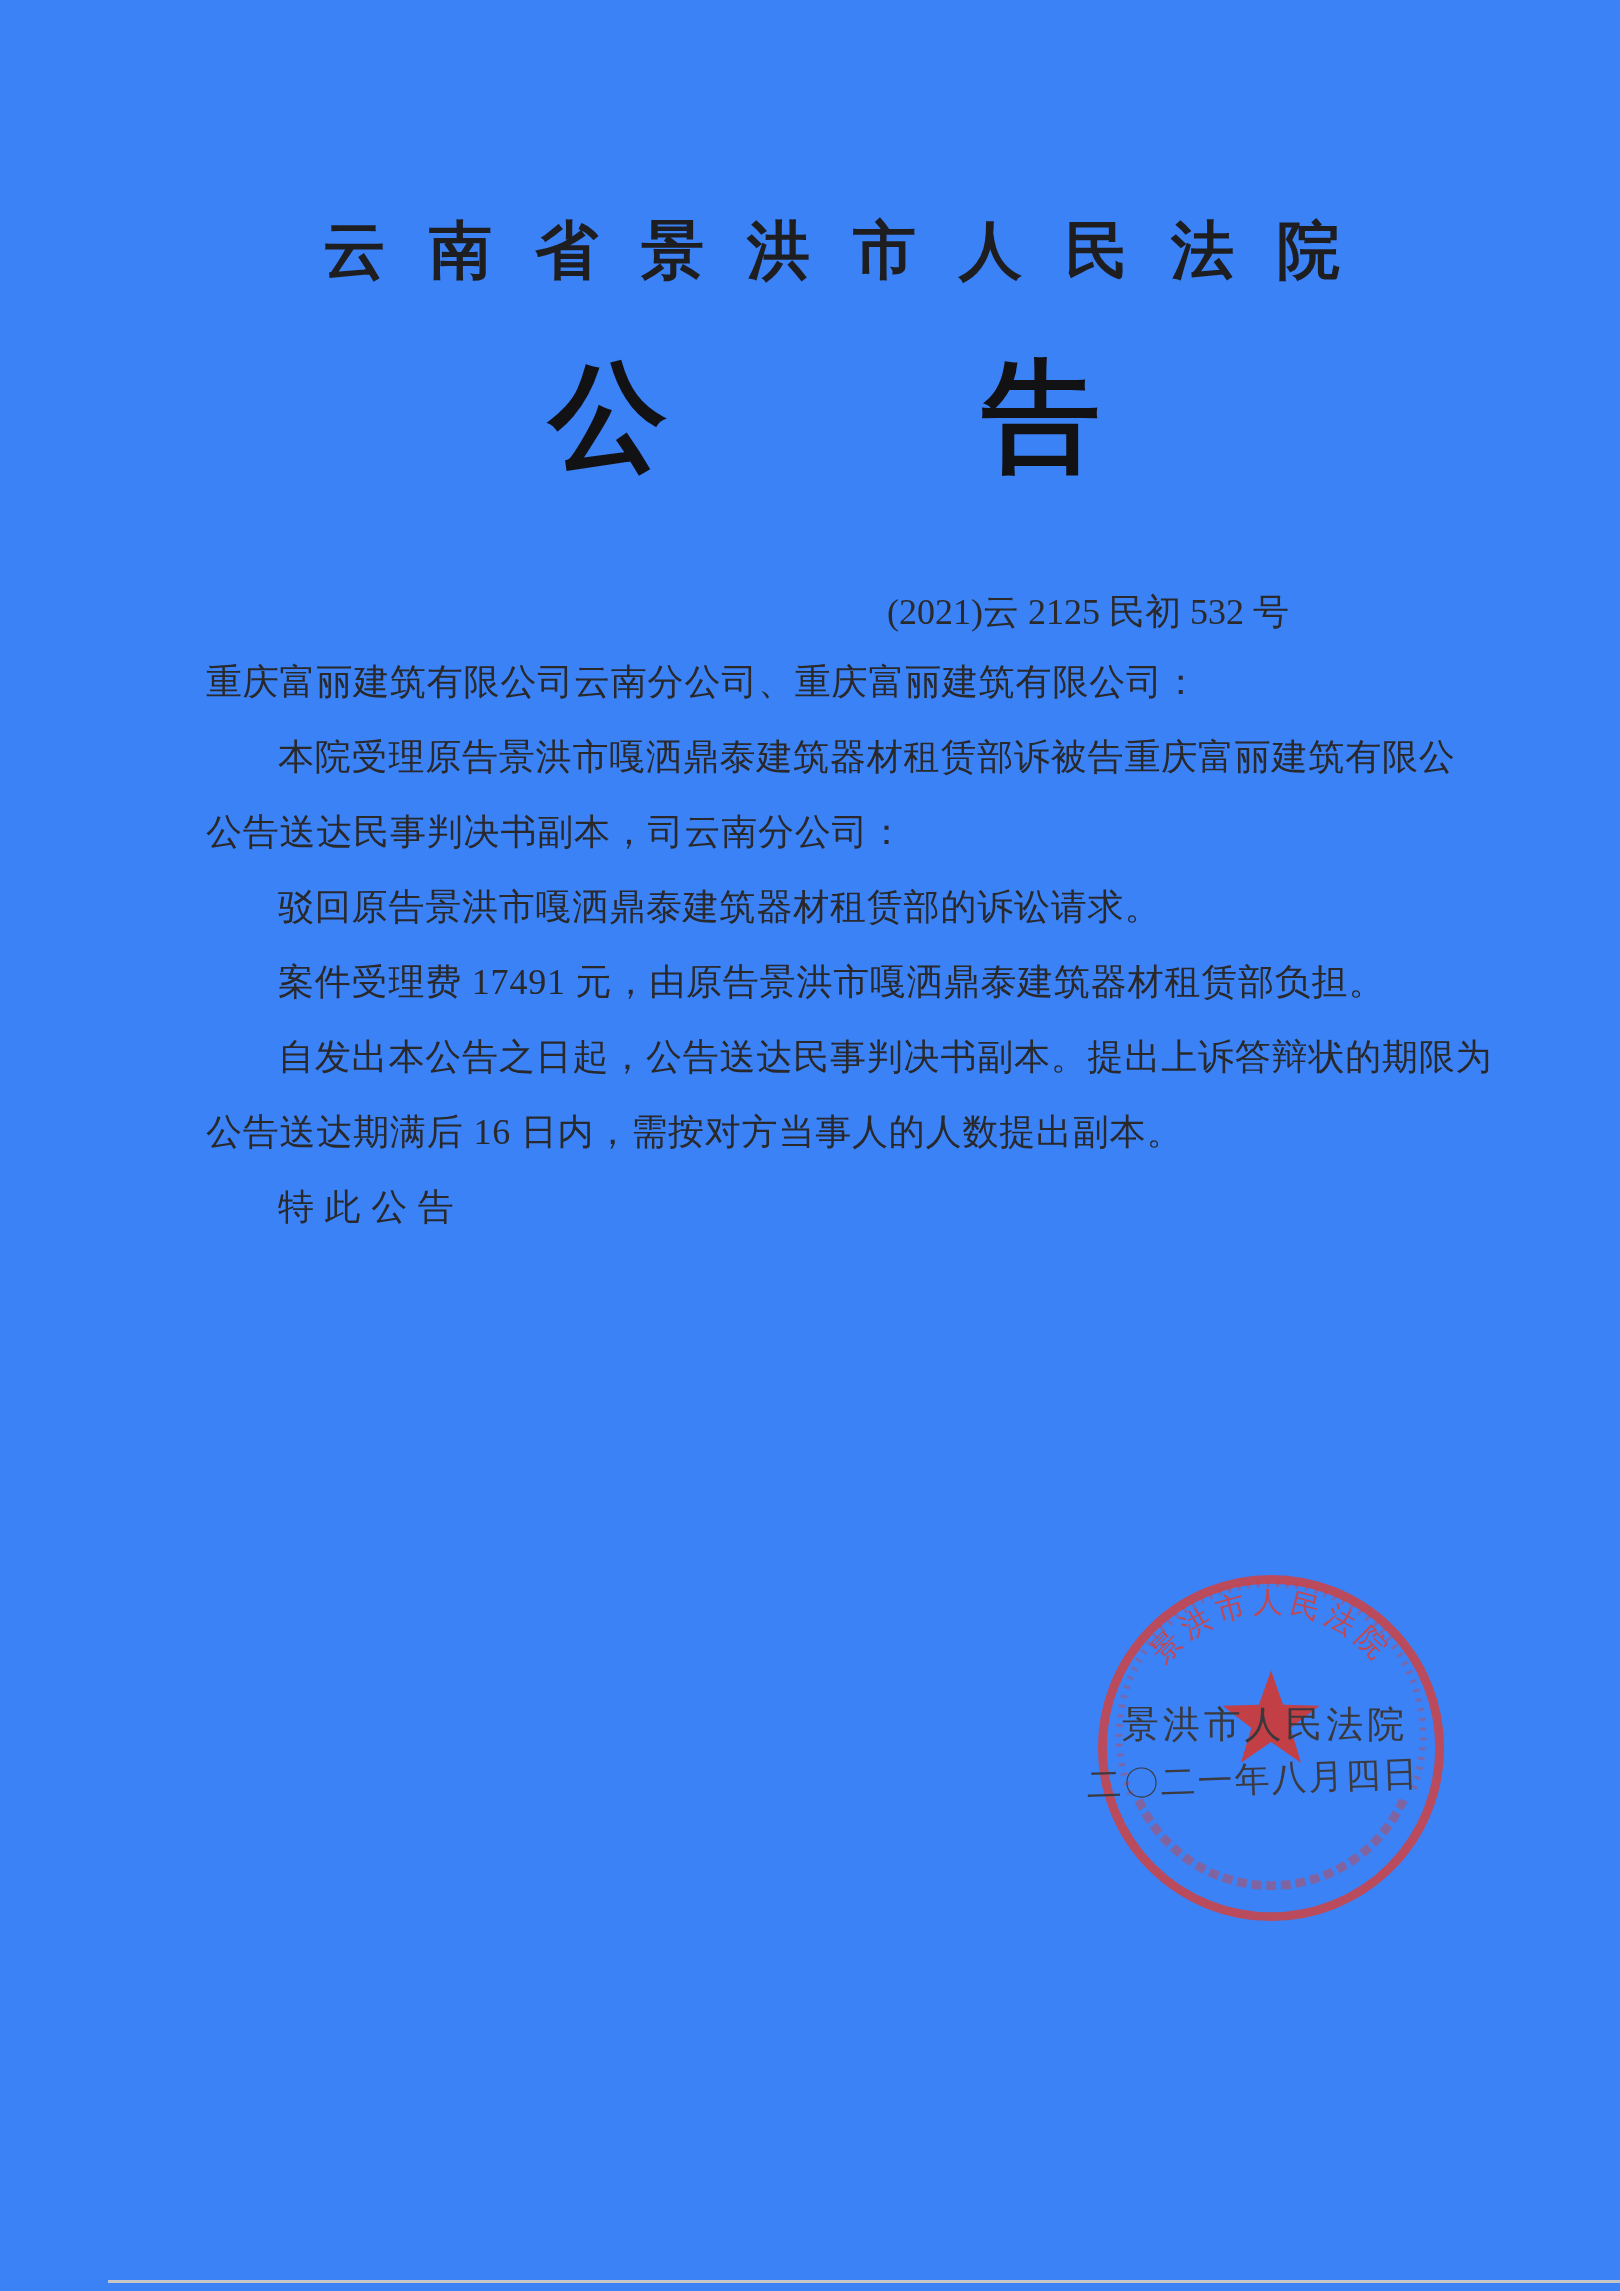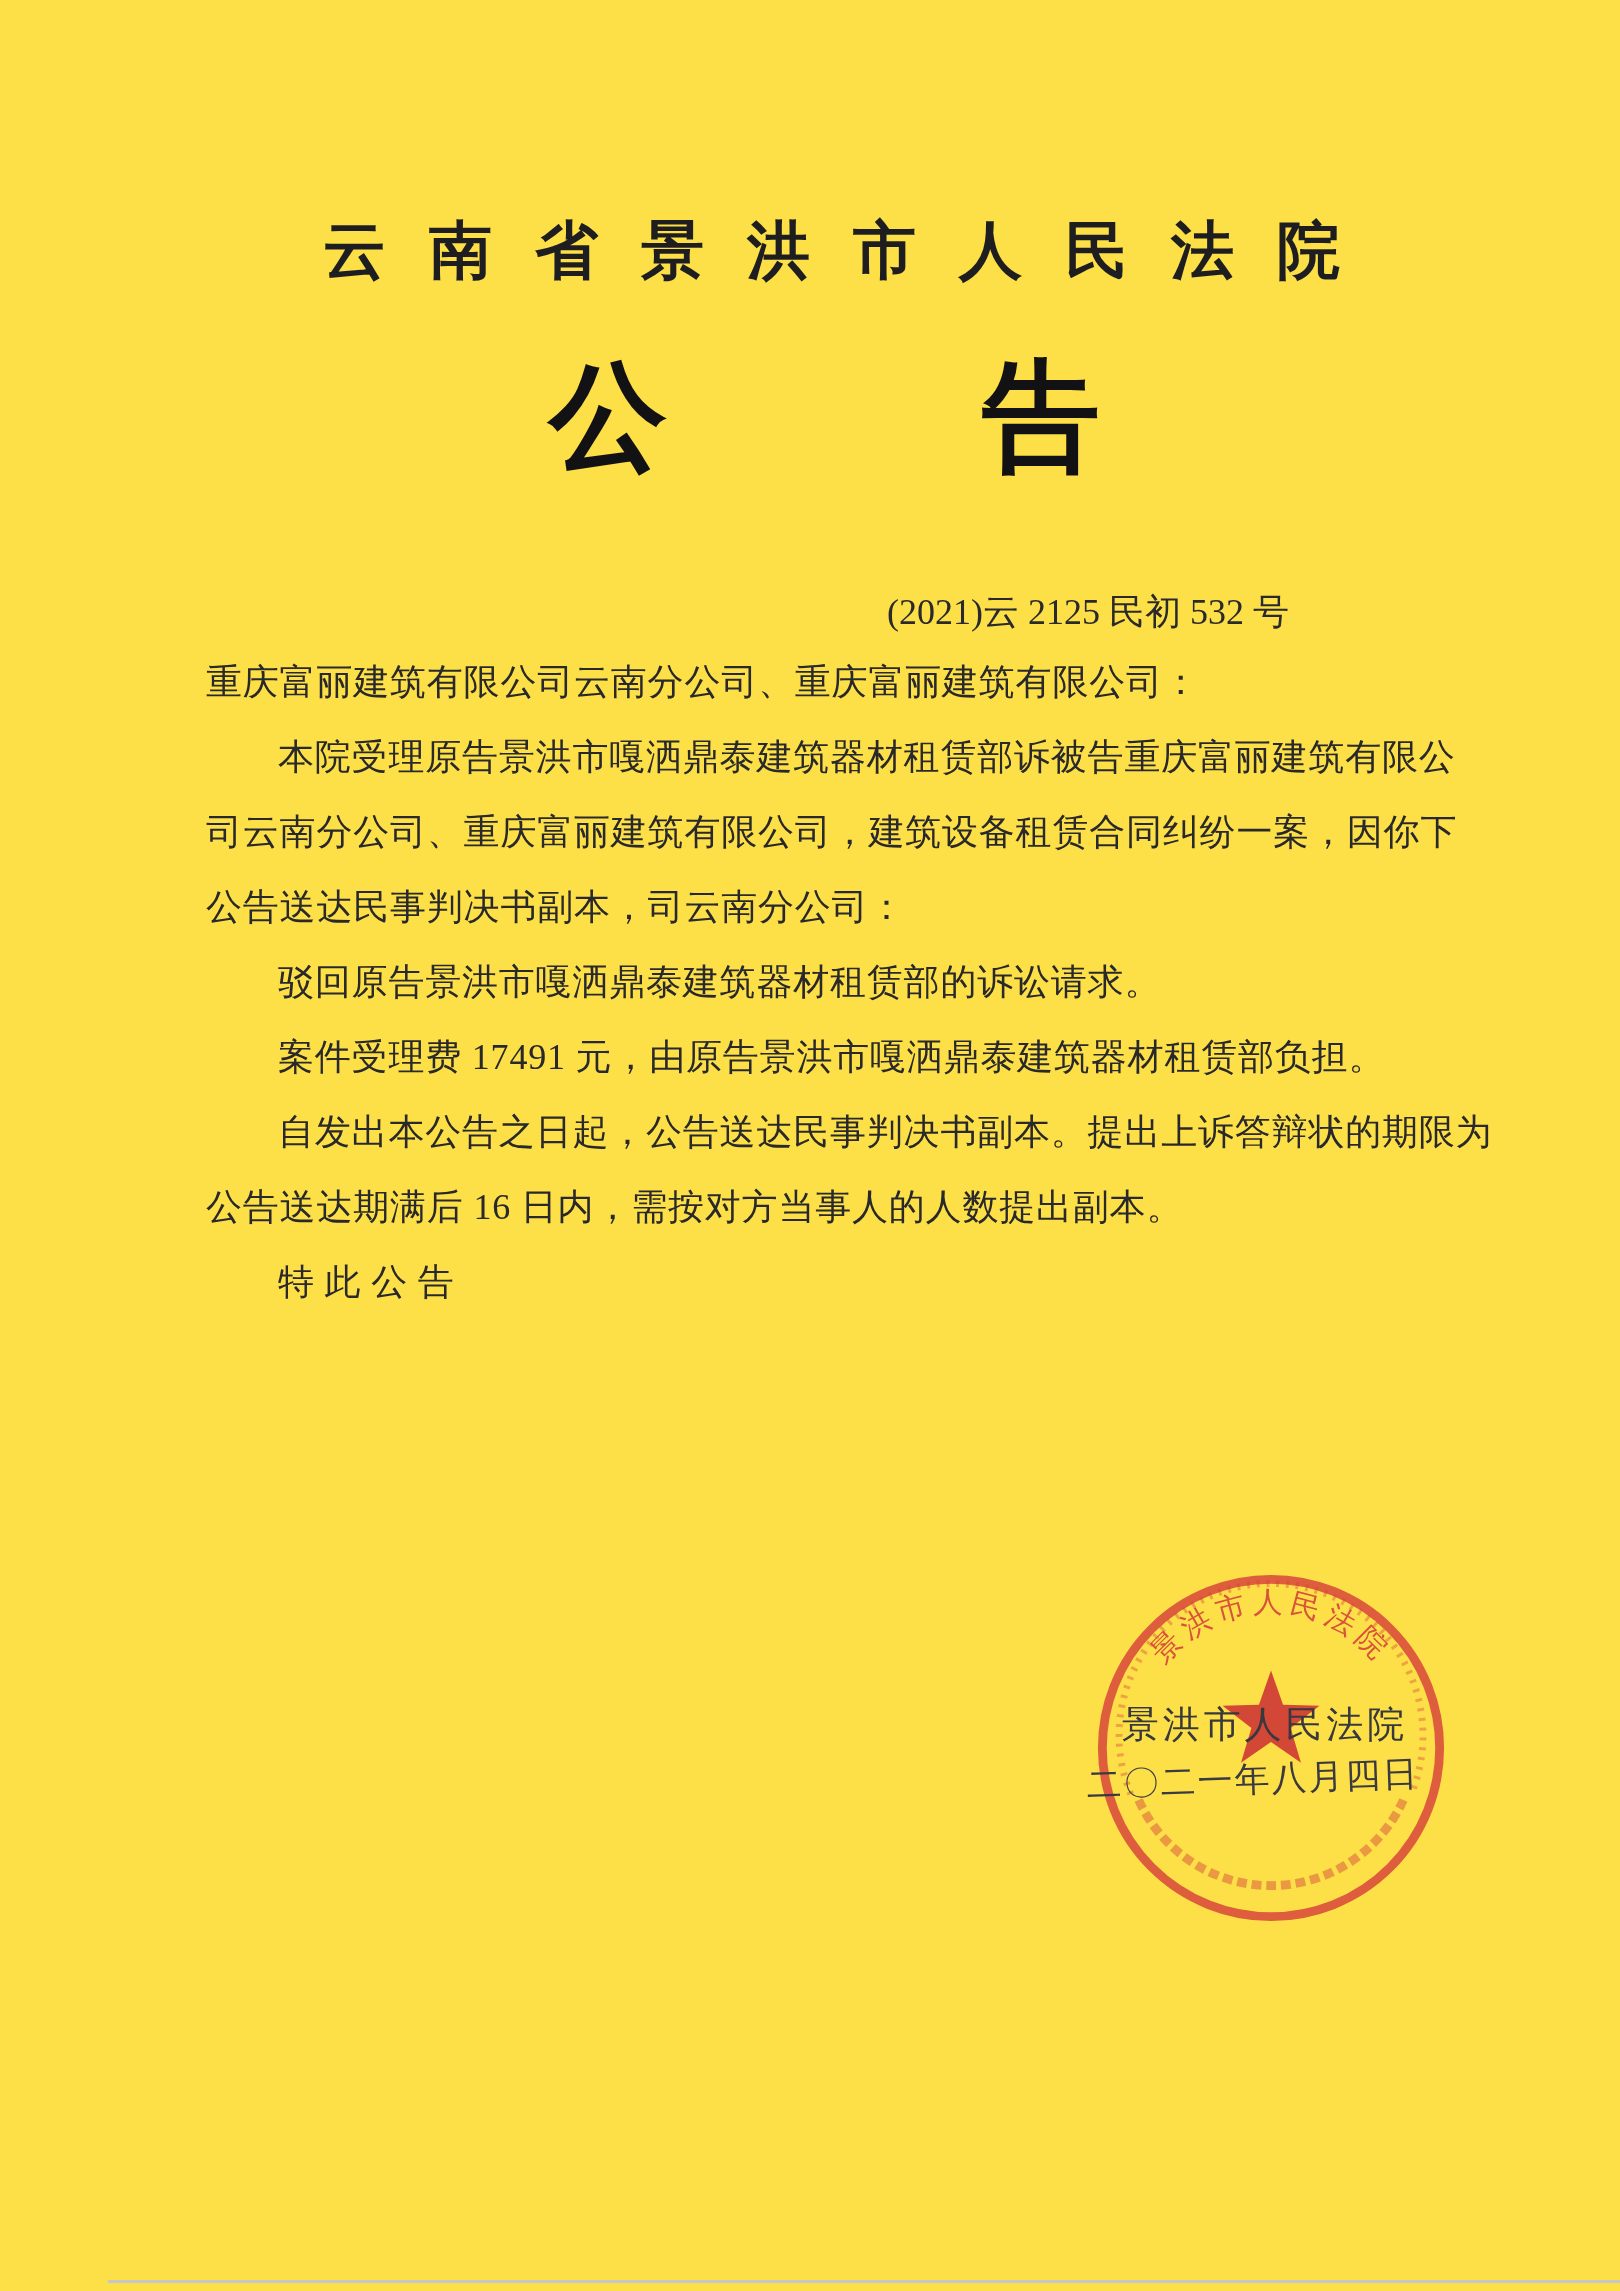--- a/index.html
+++ b/index.html
@@ -5,21 +5,21 @@
   html, body { margin: 0; padding: 0; }
   body {
     width: 1620px; height: 2292px;
     background: #ffffff;
     font-family: "Liberation Serif", "DejaVu Serif", serif;
     position: relative;
     overflow: hidden;
   }
   .page {
     position: absolute; inset: 0;
-    background: #fde047;
+    background: #3b82f6;
   }
   .title {
     position: absolute;
     left: 323px; top: 208px;
     font-size: 63px;
     letter-spacing: 43px;
     white-space: pre;
     color: #1e1d20;
     font-weight: 600;
   }
@@ -100,21 +100,20 @@
   <div>
     <span class="h-char c1">公</span>
     <span class="h-char c2">告</span>
   </div>
 
   <div class="case-number">(2021)云 2125 民初 532 号</div>
 
   <div class="body-text">
       <div class="body-line">重庆富丽建筑有限公司云南分公司、重庆富丽建筑有限公司：</div>
       <div class="body-line indent">本院受理原告景洪市嘎洒鼎泰建筑器材租赁部诉被告重庆富丽建筑有限公</div>
-      <div class="body-line">司云南分公司、重庆富丽建筑有限公司，建筑设备租赁合同纠纷一案，因你下</div>
       <div class="body-line">公告送达民事判决书副本，司云南分公司：</div>
       <div class="body-line indent">驳回原告景洪市嘎洒鼎泰建筑器材租赁部的诉讼请求。</div>
       <div class="body-line indent">案件受理费 17491 元，由原告景洪市嘎洒鼎泰建筑器材租赁部负担。</div>
       <div class="body-line indent">自发出本公告之日起，公告送达民事判决书副本。提出上诉答辩状的期限为</div>
       <div class="body-line">公告送达期满后 16 日内，需按对方当事人的人数提出副本。</div>
       <div class="body-line indent">特 此 公 告</div>
     </div>
 
   <svg class="seal" viewBox="0 0 410 410" xmlns="http://www.w3.org/2000/svg">
 

